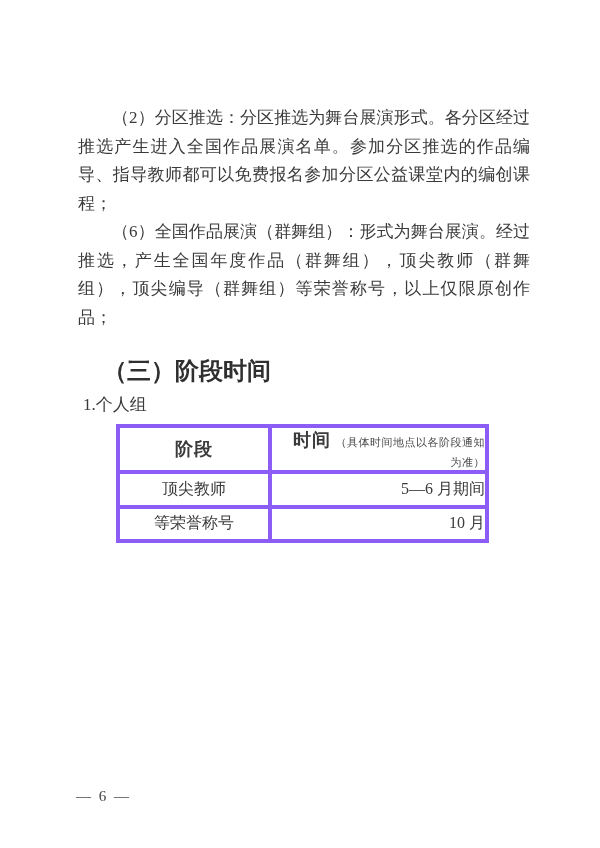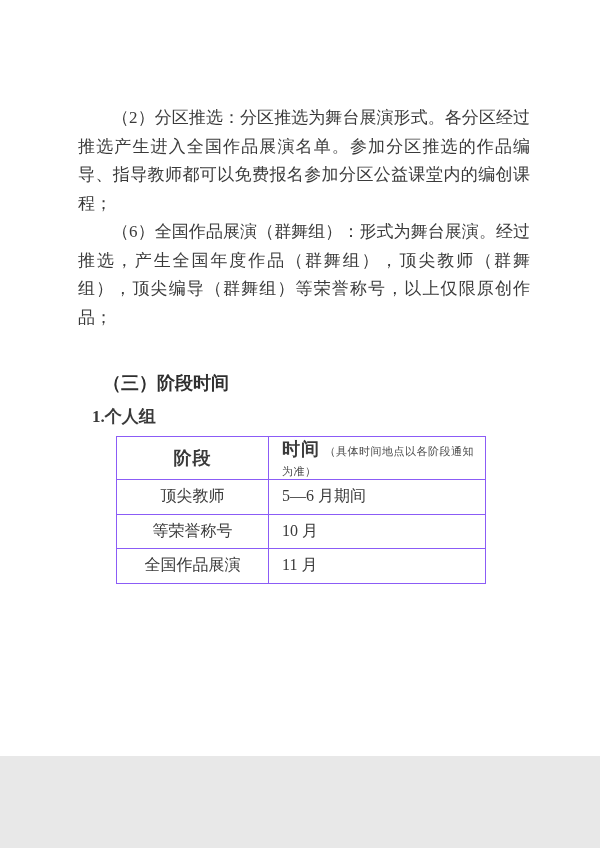--- a/index.html
+++ b/index.html
@@ -1,71 +1,70 @@
 <!DOCTYPE html>
 <html><head>
 <meta charset="utf-8">
 <style>
   * { margin: 0; padding: 0; box-sizing: border-box; }
   html, body { background: #e8e8e8; }
   .page {
     position: relative;
     width: 600px;
-    height: 756px;
+    height: 848px;
     margin: 0 auto;
     background: #ffffff;
     font-family: "Liberation Serif", "DejaVu Serif", serif;
     color: #333333;
     overflow: hidden;
   }
   .content {
     position: absolute;
     left: 78px;
     top: 104px;
     width: 452px;
   }
   .body-text p {
     font-size: 17px;
     line-height: 28.5px;
     text-align: justify;
     text-indent: 2em;
     color: #3a3a3a;
   }
   .section-heading {
-    margin-top: 37px;
+    margin-top: 25px;
     margin-left: 25px;
-    font-size: 18px;
+    font-size: 24px;
     line-height: 28px;
     font-weight: bold;
     color: #2f2f2f;
   }
   .subsection {
     margin-top: 7px;
-    margin-left: 14px;
+    margin-left: 5px;
     font-size: 17px;
     line-height: 26px;
     color: #3a3a3a;
-    font-weight: bold;
   }
   table.schedule {
     margin-top: 6px;
     margin-left: 38px;
     border-collapse: collapse;
     table-layout: fixed;
     width: 369px;
   }
   table.schedule td {
-    border: 1px solid #8b5cf6;
+    border: 4px solid #8b5cf6;
     height: 34.5px;
     vertical-align: middle;
     font-size: 16px;
     color: #3a3a3a;
   }
   td.col-stage { width: 152px; text-align: center; }
-  td.col-time  { width: 217px; text-align: left; padding-left: 13px; }
+  td.col-time  { width: 217px; text-align: right; padding-left: 13px; }
   td.head-cell { font-family: "Liberation Sans", "DejaVu Sans", sans-serif; font-weight: bold; }
   td.head-cell .head-main { font-size: 18px; letter-spacing: 1px; }
   td.head-cell .head-note {
     font-family: "Liberation Serif", "DejaVu Serif", serif;
     font-weight: normal;
     font-size: 11px;
     letter-spacing: 0.5px;
     color: #4a4a4a;
   }
   .page-footer {
@@ -104,23 +103,19 @@
           </td>
         </tr>
         <tr>
           <td class="col-stage">顶尖教师</td>
           <td class="col-time">5—6 月期间</td>
         </tr>
         <tr>
           <td class="col-stage">等荣誉称号</td>
           <td class="col-time">10 月</td>
         </tr>
-        <tr>
-          <td class="col-stage">全国作品展演</td>
-          <td class="col-time">11 月</td>
-        </tr>
       </tbody>
     </table>
 
   </div>
 
   <div class="page-footer">— 6 —</div>
 </div>
 
 </body></html>

